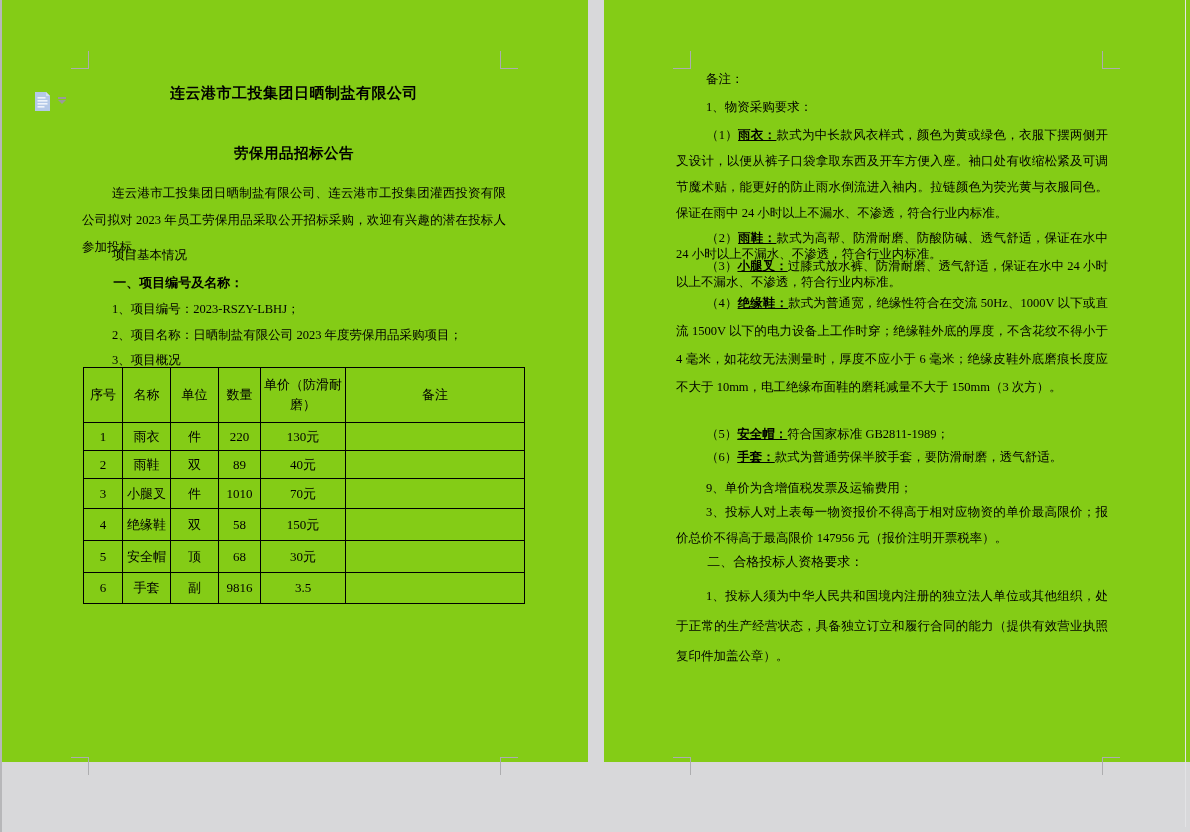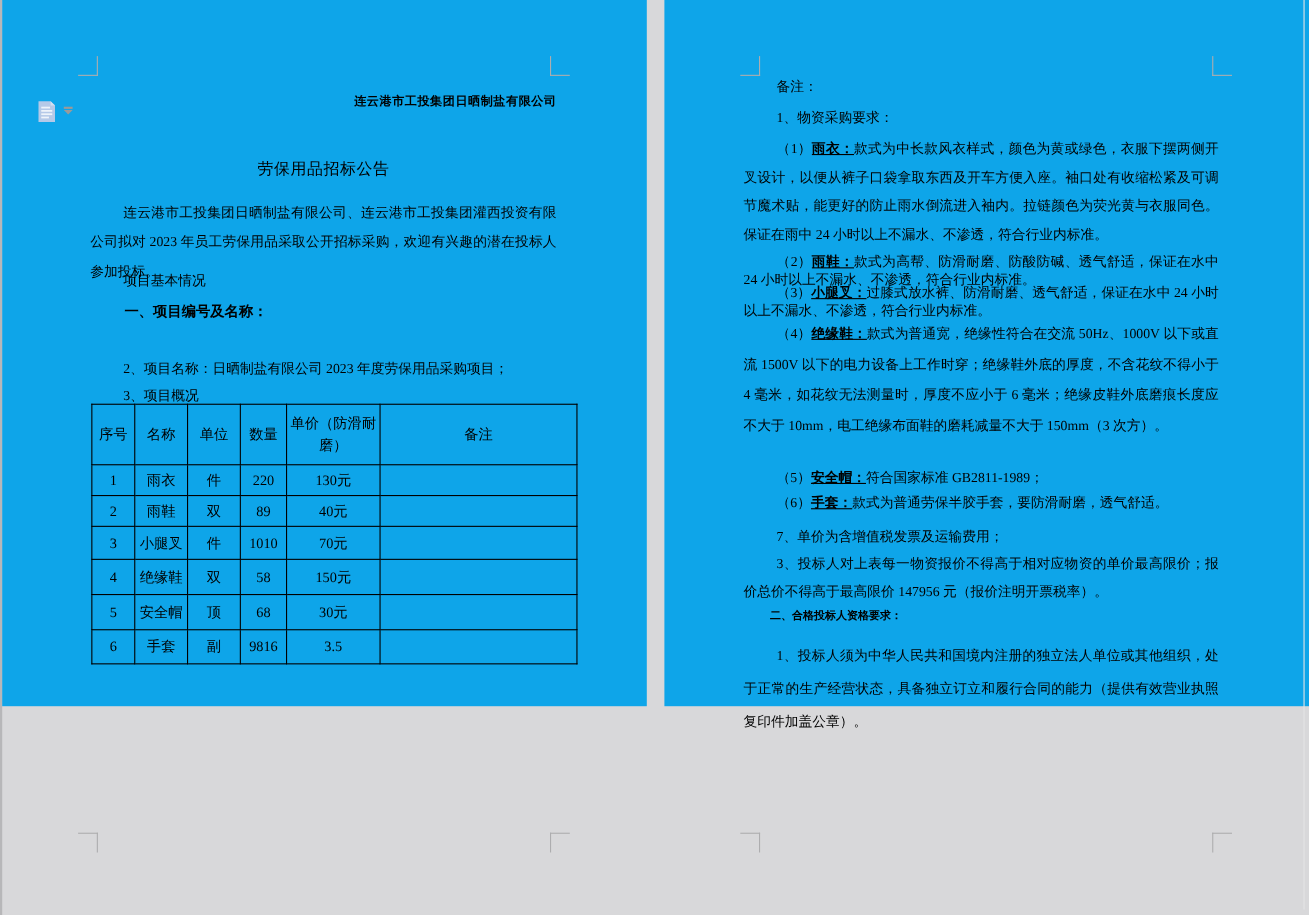--- a/index.html
+++ b/index.html
@@ -5,42 +5,42 @@
   * { margin:0; padding:0; box-sizing:border-box; }
   html,body { width:1190px; height:832px; }
   body {
     position:relative;
     background:#d8d8da;
     font-family:"Liberation Serif", serif;
     color:#000;
     overflow:hidden;
   }
   .window-edge { position:absolute; left:0; top:0; width:2px; height:832px; background:#b7b7b9; }
-  .page { position:absolute; top:0; height:642px; background:#0ea5e9; }
+  .page { position:absolute; top:0; height:762px; background:#84cc16; }
   #page-left  { left:2px;  width:586px; }
   #page-right { left:604px; width:586px; }
   .right-edge-line { position:absolute; top:0; left:581px; width:1px; height:827px; background:#e3e3e5; }
 
   
   .mark { position:absolute; width:18px; height:18px; }
   .mark.tl { left:69px;  top:51px;  border-right:1px solid #adadaf; border-bottom:1px solid #adadaf; }
   .mark.tr { left:498px; top:51px;  border-left:1px solid #adadaf;  border-bottom:1px solid #adadaf; }
   .mark.bl { left:69px;  top:757px; border-right:1px solid #adadaf; border-top:1px solid #adadaf; }
   .mark.br { left:498px; top:757px; border-left:1px solid #adadaf;  border-top:1px solid #adadaf; }
   .para {
     position:absolute; font-size:12.5px; text-align:justify;
     text-indent:2.4em; word-break:break-all; white-space:normal;
   }
   .center { text-align:center; text-indent:0; }
   b, .bold { font-weight:bold;text-decoration:underline; }
 
   
   .lp-col { left:80px; width:424px; }
-  #lp-title    { top:84px;  font-size:11px;  font-weight:bold; letter-spacing:0.5px;text-align:right; }
-  #lp-subtitle { top:144px; font-size:14.5px; font-weight:normal; letter-spacing:0.5px; }
+  #lp-title    { top:84px;  font-size:15px;  font-weight:bold; letter-spacing:0.5px; }
+  #lp-subtitle { top:144px; font-size:14.5px; font-weight:bold; letter-spacing:0.5px; }
   #lp-intro    { top:180px; line-height:27px; }
   #lp-label    { top:247px; }
   #lp-h1       { top:274px; font-weight:bold; font-size:13px; }
   #lp-item1    { top:301px; }
   #lp-item2    { top:327px; }
   #lp-item3    { top:352px; }
 
   
   #items-table {
     position:absolute; left:81px; top:367px;
@@ -64,21 +64,21 @@
   #rp-notes   { top:71px;  }
   #rp-req     { top:99px;  }
   #rp-i1 { top:122px; line-height:26px; }
   #rp-i2 { top:230px; line-height:16px; }
   #rp-i3 { top:258px; line-height:16px; }
   #rp-i4 { top:289px; line-height:28px; }
   #rp-i5 { top:426px; }
   #rp-i6 { top:449px; }
   #rp-n2 { top:480px; }
   #rp-n3 { top:499px; line-height:26px; }
-  #rp-h2 { top:553px; font-weight:bold; font-size:10px; }
+  #rp-h2 { top:553px; font-weight:normal; font-size:13px; }
   #rp-q1 { top:581px; line-height:30px; }
   #rp-q2 { top:676px; }
   #rp-q3 { top:704px; }
 
   
   #doc-icon { position:absolute; left:32px; top:91px; width:17px; height:21px; cursor:pointer; }
   #doc-icon-dropdown {
     position:absolute; left:54px; top:96px; width:12px; height:10px; cursor:pointer;
   }
   #doc-icon-dropdown .bar { position:absolute; left:2px; top:1px; width:8px; height:2px; background:#9a9a9a; }
@@ -110,20 +110,21 @@
   <div id="doc-icon-dropdown">
     <span class="bar"></span>
       <span class="tri"></span>
   </div>
 
   <div class="para lp-col center" id="lp-title">连云港市工投集团日晒制盐有限公司</div>
   <div class="para lp-col center" id="lp-subtitle">劳保用品招标公告</div>
   <div class="para lp-col" id="lp-intro">连云港市工投集团日晒制盐有限公司、连云港市工投集团灌西投资有限公司拟对 2023 年员工劳保用品采取公开招标采购，欢迎有兴趣的潜在投标人参加投标。</div>
   <div class="para lp-col" id="lp-h1">一、项目编号及名称：</div>
   <div class="para lp-col" id="lp-label">项目基本情况</div>
+  <div class="para lp-col" id="lp-item1">1、项目编号：2023-RSZY-LBHJ；</div>
   <div class="para lp-col" id="lp-item2">2、项目名称：日晒制盐有限公司 2023 年度劳保用品采购项目；</div>
   <div class="para lp-col" id="lp-item3">3、项目概况</div>
 
   <table id="items-table">
     <colgroup>
       <col style="width:39px">
         <col style="width:48px">
         <col style="width:48px">
       <col style="width:42px">
         <col style="width:85px">
@@ -202,17 +203,17 @@
   <div class="para rp-col" id="rp-notes">备注：</div>
   <div class="para rp-col" id="rp-req">1、物资采购要求：</div>
 
   <div class="para rp-col" id="rp-i1"><span>（1）</span><b>雨衣：</b><span>款式为中长款风衣样式，颜色为黄或绿色，衣服下摆两侧开叉设计，以便从裤子口袋拿取东西及开车方便入座。袖口处有收缩松紧及可调节魔术贴，能更好的防止雨水倒流进入袖内。拉链颜色为荧光黄与衣服同色。保证在雨中 24 小时以上不漏水、不渗透，符合行业内标准。</span></div>
   <div class="para rp-col" id="rp-i2"><span>（2）</span><b>雨鞋：</b><span>款式为高帮、防滑耐磨、防酸防碱、透气舒适，保证在水中 24 小时以上不漏水、不渗透，符合行业内标准。</span></div>
   <div class="para rp-col" id="rp-i3"><span>（3）</span><b>小腿叉：</b><span>过膝式放水裤、防滑耐磨、透气舒适，保证在水中 24 小时以上不漏水、不渗透，符合行业内标准。</span></div>
   <div class="para rp-col" id="rp-i4"><span>（4）</span><b>绝缘鞋：</b><span>款式为普通宽，绝缘性符合在交流 50Hz、1000V 以下或直流 1500V 以下的电力设备上工作时穿；绝缘鞋外底的厚度，不含花纹不得小于 4 毫米，如花纹无法测量时，厚度不应小于 6 毫米；绝缘皮鞋外底磨痕长度应不大于 10mm，电工绝缘布面鞋的磨耗减量不大于 150mm（3 次方）。</span></div>
   <div class="para rp-col" id="rp-i5"><span>（5）</span><b>安全帽：</b><span>符合国家标准 GB2811-1989；</span></div>
   <div class="para rp-col" id="rp-i6"><span>（6）</span><b>手套：</b><span>款式为普通劳保半胶手套，要防滑耐磨，透气舒适。</span></div>
 
-  <div class="para rp-col" id="rp-n2">7、单价为含增值税发票及运输费用；</div>
+  <div class="para rp-col" id="rp-n2">9、单价为含增值税发票及运输费用；</div>
   <div class="para rp-col" id="rp-n3">3、投标人对上表每一物资报价不得高于相对应物资的单价最高限价；报价总价不得高于最高限价 147956 元（报价注明开票税率）。</div>
   <div class="para rp-col" id="rp-h2">二、合格投标人资格要求：</div>
   <div class="para rp-col" id="rp-q1">1、投标人须为中华人民共和国境内注册的独立法人单位或其他组织，处于正常的生产经营状态，具备独立订立和履行合同的能力（提供有效营业执照复印件加盖公章）。</div>
 </div>
 
 </body></html>

